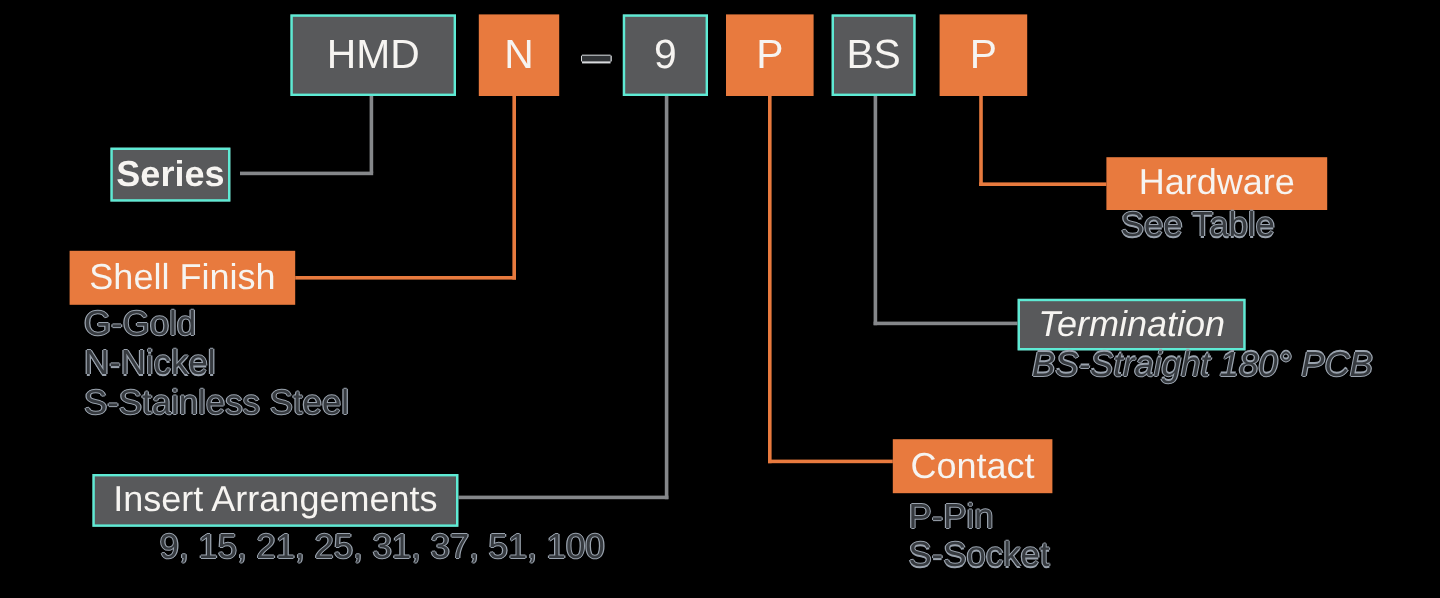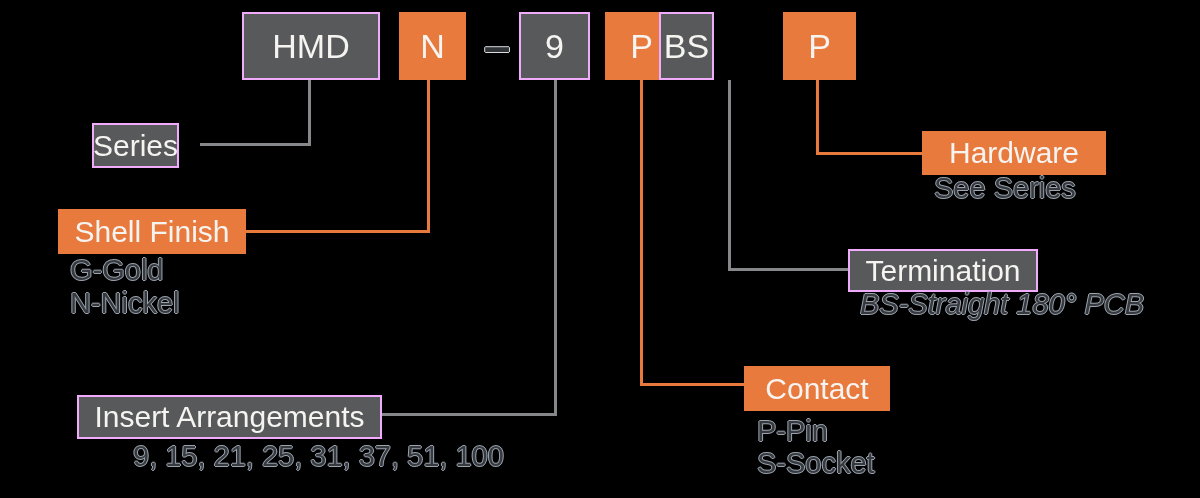--- a/index.html
+++ b/index.html
@@ -13,21 +13,21 @@
     font-family: "Liberation Sans", sans-serif;
     overflow: hidden;
   }
   .box {
     position: absolute;
     display: flex; align-items: center; justify-content: center;
     box-sizing: border-box;
     color: #F6F4F1;
     white-space: nowrap;
   }
-  .box.gray   { background: #58595B; border: 2px solid #f0abfc; }
+  .box.gray   { background: #58595B; border: 2px solid #5eead4; }
   .box.orange { background: #E87A3E; }
   .code-box   { top: 12px; height: 68px; font-size: 34px; }
   .label-box  { font-size: 30px; }
   .line { position: absolute; }
   .line.gray   { background: #85878A; }
   .line.orange { background: #E87A3E; }
   .sub {
     position: absolute;
     font-size: 29px; line-height: 33px;
     color: #363A3F; white-space: nowrap;
@@ -46,63 +46,64 @@
 </head>
 <body>
 
 <div class="stage">
 
   <div class="box gray code-box" style="left:242px;width:138px;">HMD</div>
   <div class="box orange code-box" style="left:399px;width:67px;">N</div>
   <div class="dash-cell">–</div>
   <div class="box gray code-box" style="left:519px;width:71px;">9</div>
   <div class="box orange code-box" style="left:605px;width:73px;">P</div>
-  <div class="box gray code-box" style="left:659px;width:55px;">BS</div>
+  <div class="box gray code-box" style="left:693px;width:70px;">BS</div>
   <div class="box orange code-box" style="left:783px;width:73px;">P</div>
 
   <div class="line gray" style="left:308px;top:80px;width:3px;height:64px;"></div>
   <div class="line gray" style="left:200px;top:143px;width:111px;height:3px;"></div>
 
   <div class="line orange" style="left:427px;top:80px;width:3px;height:153px;"></div>
   <div class="line orange" style="left:246px;top:230px;width:184px;height:3px;"></div>
 
   <div class="line gray" style="left:554px;top:80px;width:3px;height:336px;"></div>
   <div class="line gray" style="left:382px;top:413px;width:175px;height:3px;"></div>
 
   <div class="line orange" style="left:640px;top:80px;width:3px;height:306px;"></div>
   <div class="line orange" style="left:640px;top:383px;width:104px;height:3px;"></div>
 
   <div class="line gray" style="left:728px;top:80px;width:3px;height:191px;"></div>
   <div class="line gray" style="left:728px;top:268px;width:120px;height:3px;"></div>
 
   <div class="line orange" style="left:816px;top:80px;width:3px;height:75px;"></div>
   <div class="line orange" style="left:816px;top:152px;width:106px;height:3px;"></div>
 
-  <div class="box gray label-box" style="left:92px;top:123px;width:87px;height:45px;">Series</div>
+  <div class="box gray label-box" style="left:92px;top:123px;width:100px;height:45px;font-weight:bold;">Series</div>
   <div class="box gray label-box" style="left:77px;top:395px;width:305px;height:44px;">Insert Arrangements</div>
   <div class="box orange label-box" style="left:58px;top:209px;width:188px;height:45px;">Shell Finish</div>
-  <div class="box orange label-box" style="left:744px;top:366px;width:146px;height:45px;">Contact</div>
-  <div class="box gray label-box" style="left:848px;top:249px;width:190px;height:43px;">Termination</div>
+  <div class="box orange label-box" style="left:744px;top:366px;width:133px;height:45px;">Contact</div>
+  <div class="box gray label-box" style="left:848px;top:249px;width:190px;height:43px;font-style:italic;">Termination</div>
   <div class="box orange label-box" style="left:922px;top:131px;width:184px;height:44px;">Hardware</div>
 
   <div class="sub" style="left:70px;top:254px;">
     <div>G-Gold</div>
     <div>N-Nickel</div>
+    <div>S-Stainless Steel</div>
   </div>
 
   <div class="sub" style="left:85px;top:440px;margin-left:48px;">
     <div>9, 15, 21, 25, 31, 37, 51, 100</div>
   </div>
 
   <div class="sub tight" style="left:757px;top:415px;">
     <div>P-Pin</div>
     <div>S-Socket</div>
   </div>
 
   <div class="sub" style="left:860px;top:288px;font-style:italic;">
     <div>BS-Straight 180° PCB</div>
   </div>
 
   <div class="sub" style="left:934px;top:172px;">
-    <div>See Series</div>
+    <div>See Table</div>
   </div>
 
 </div>
 
 </body></html>

